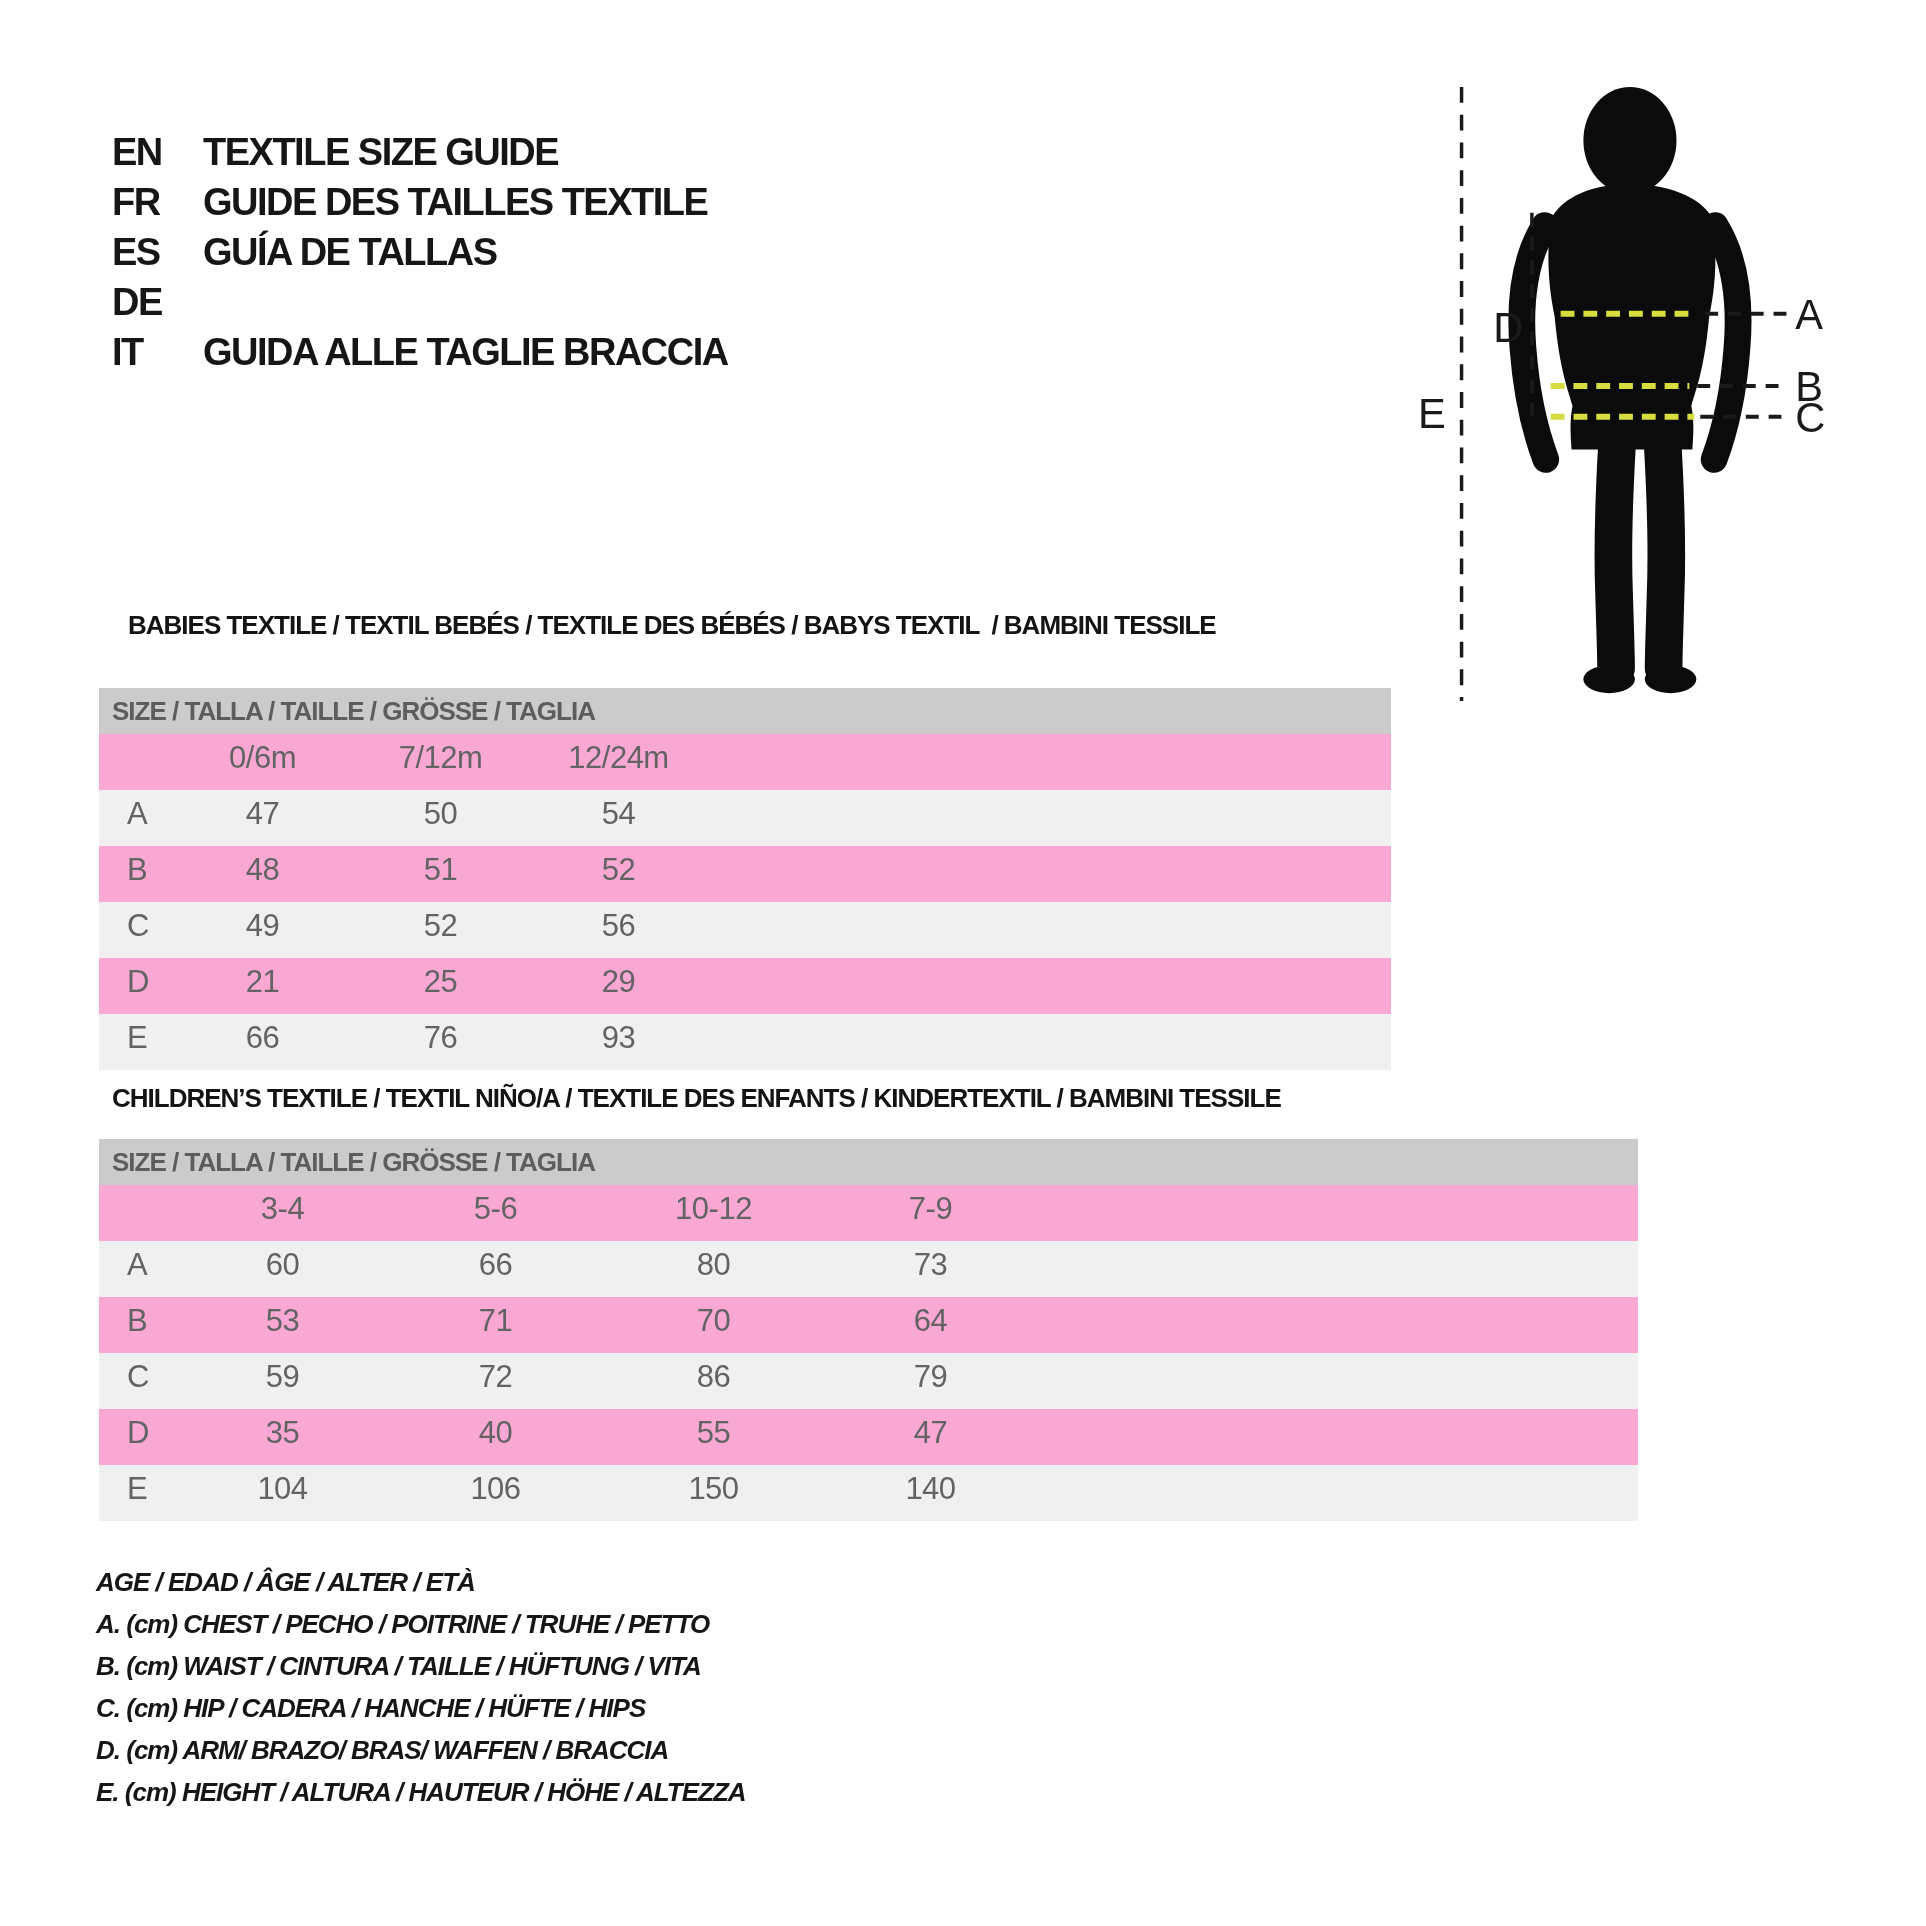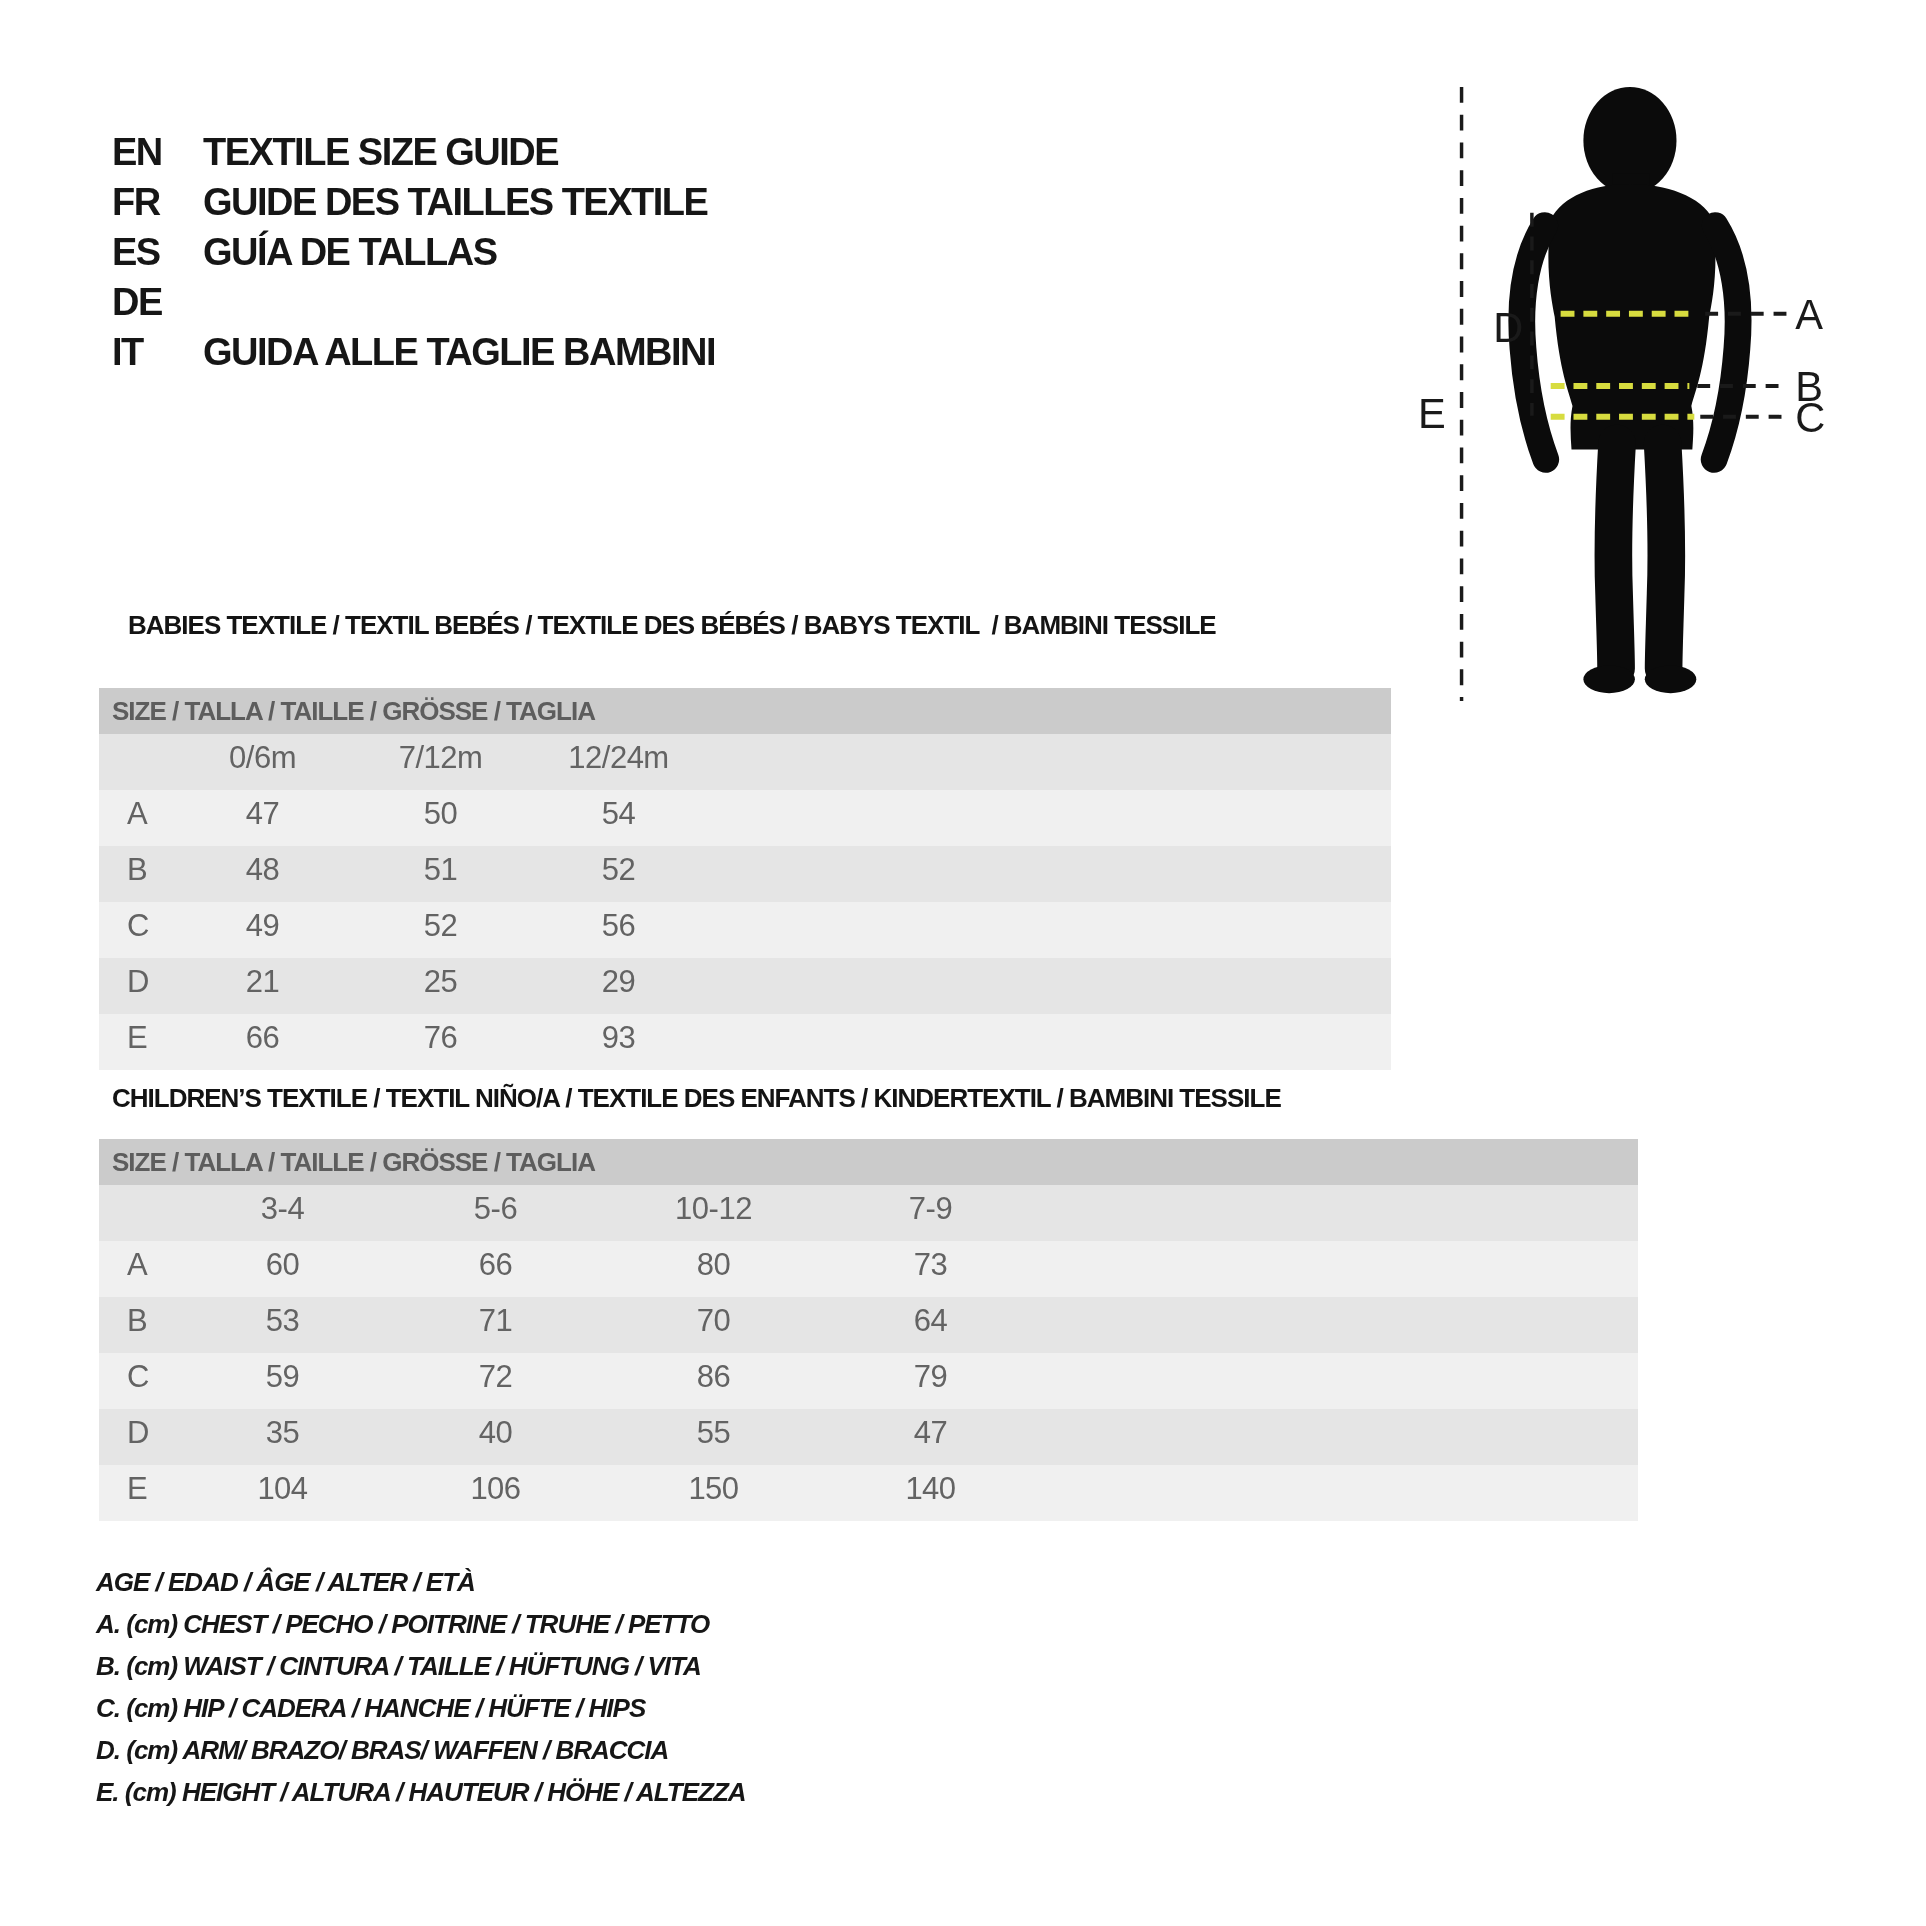--- a/index.html
+++ b/index.html
@@ -7,21 +7,21 @@
     position:relative;width:1927px;height:1927px;background:#ffffff;overflow:hidden;
     font-family:"Liberation Sans","DejaVu Sans",sans-serif;color:#1b1b1b;
   }
   
   .lang-block{position:absolute;left:112px;top:127px;}
   .lang-row{display:flex;line-height:50px;font-size:38px;font-weight:700;letter-spacing:-1.5px;color:#161616;}
   .lang-code{width:91px;flex:0 0 91px;}
   
   .heading{position:absolute;left:112px;font-size:26px;font-weight:700;letter-spacing:-1px;color:#141414;white-space:pre;}
   
-  .table{position:absolute;background:#e5e5e5;}
+  .table{position:absolute;background:#f9a8d4;}
   .size-bar{height:46px;background:#cbcbcb;line-height:46px;padding-left:13px;
             font-size:26px;font-weight:700;letter-spacing:-1px;color:#5d5d5d;white-space:pre;}
   .thead,.trow{position:relative;height:56px;line-height:48px;font-size:31px;letter-spacing:-0.5px;color:#636363;}
   .trow.stripe{background:#f0f0f0;}
   .rlabel{position:absolute;left:28px;}
   .cell{position:absolute;width:139px;text-align:center;}
   .babies .c0{left:94px;}  .babies .c1{left:272px;} .babies .c2{left:450px;}
   .kids   .c0{left:114px;} .kids   .c1{left:327px;} .kids   .c2{left:545px;} .kids .c3{left:762px;}
   
   .legend{position:absolute;left:96px;top:1561px;font-style:italic;}
@@ -47,21 +47,21 @@
     </div>
     <div class="lang-row">
       <span class="lang-code">ES</span>
       <span class="lang-label">GUÍA DE TALLAS</span>
     </div>
     <div class="lang-row">
       <span class="lang-code">DE</span>
     </div>
     <div class="lang-row">
       <span class="lang-code">IT</span>
-      <span class="lang-label">GUIDA ALLE TAGLIE BAMBINI</span>
+      <span class="lang-label">GUIDA ALLE TAGLIE BRACCIA</span>
     </div>
   </div>
 
   <div class="figure">
     <svg width="416" height="634" viewBox="0 0 420 640">
 
       <g fill="#0b0b0b">
         <ellipse cx="216" cy="62" rx="47" ry="54"></ellipse>
         <rect x="198" y="95" width="38" height="35"></rect>
         <path d="M136,142 C148,118 180,106 216,106 C252,106 288,118 300,142

